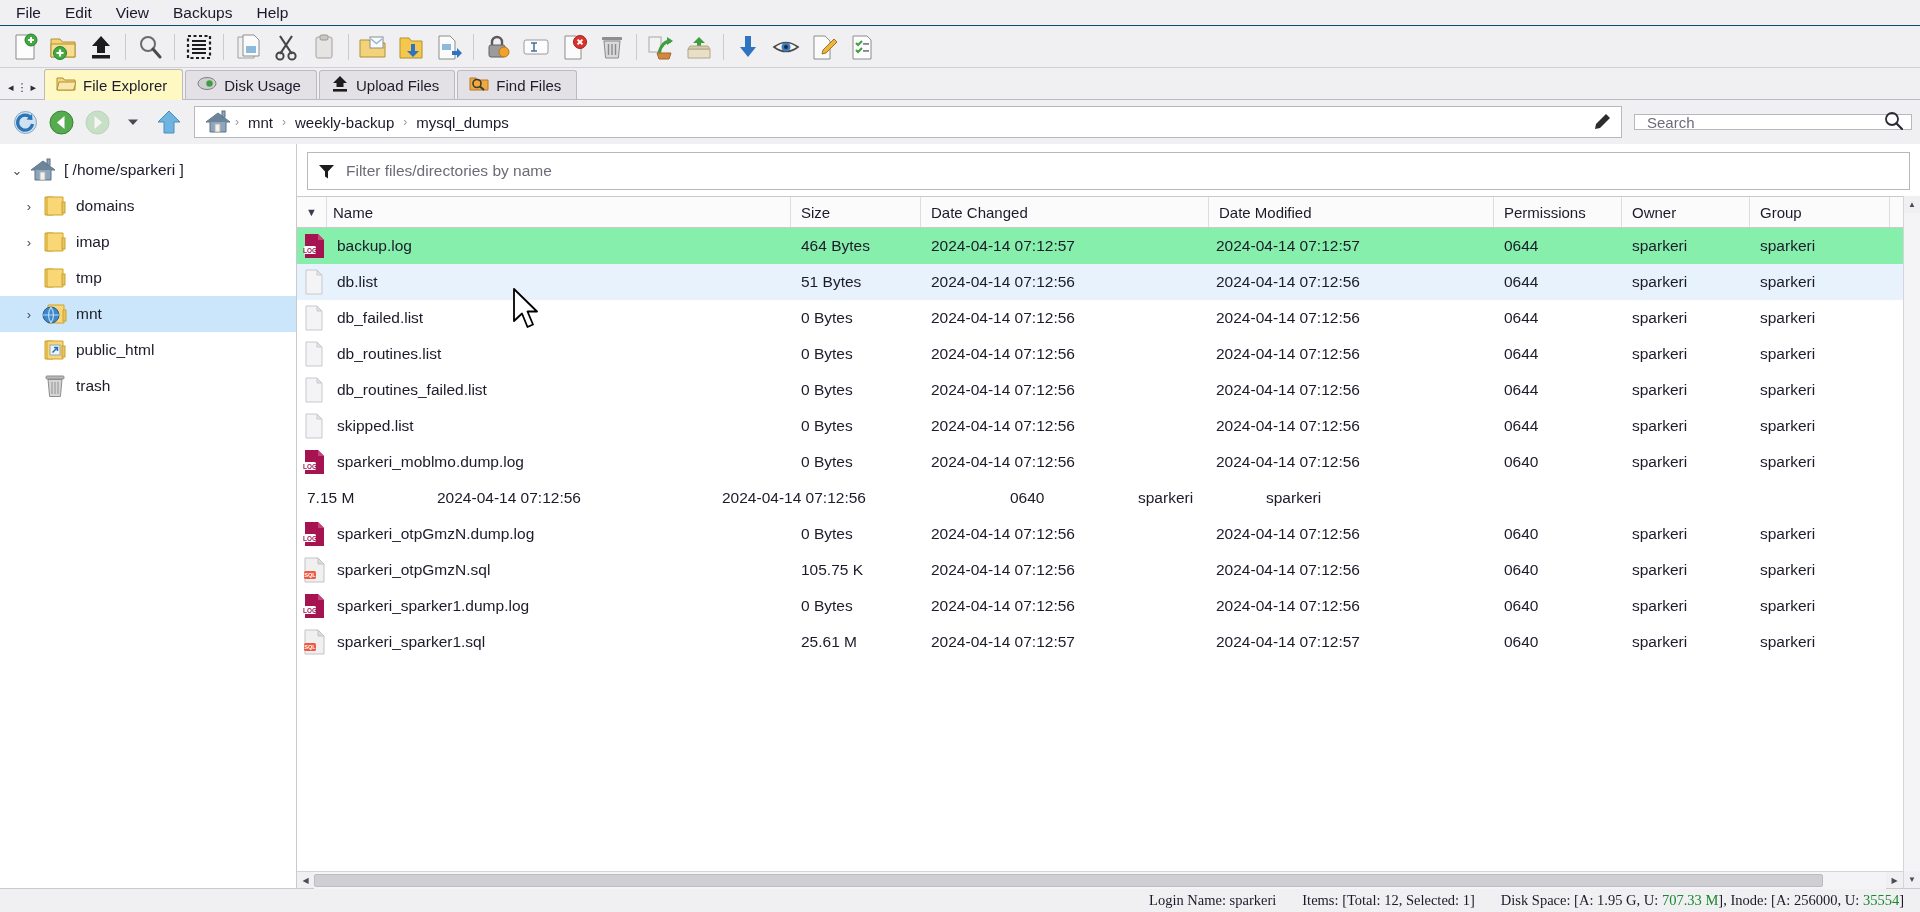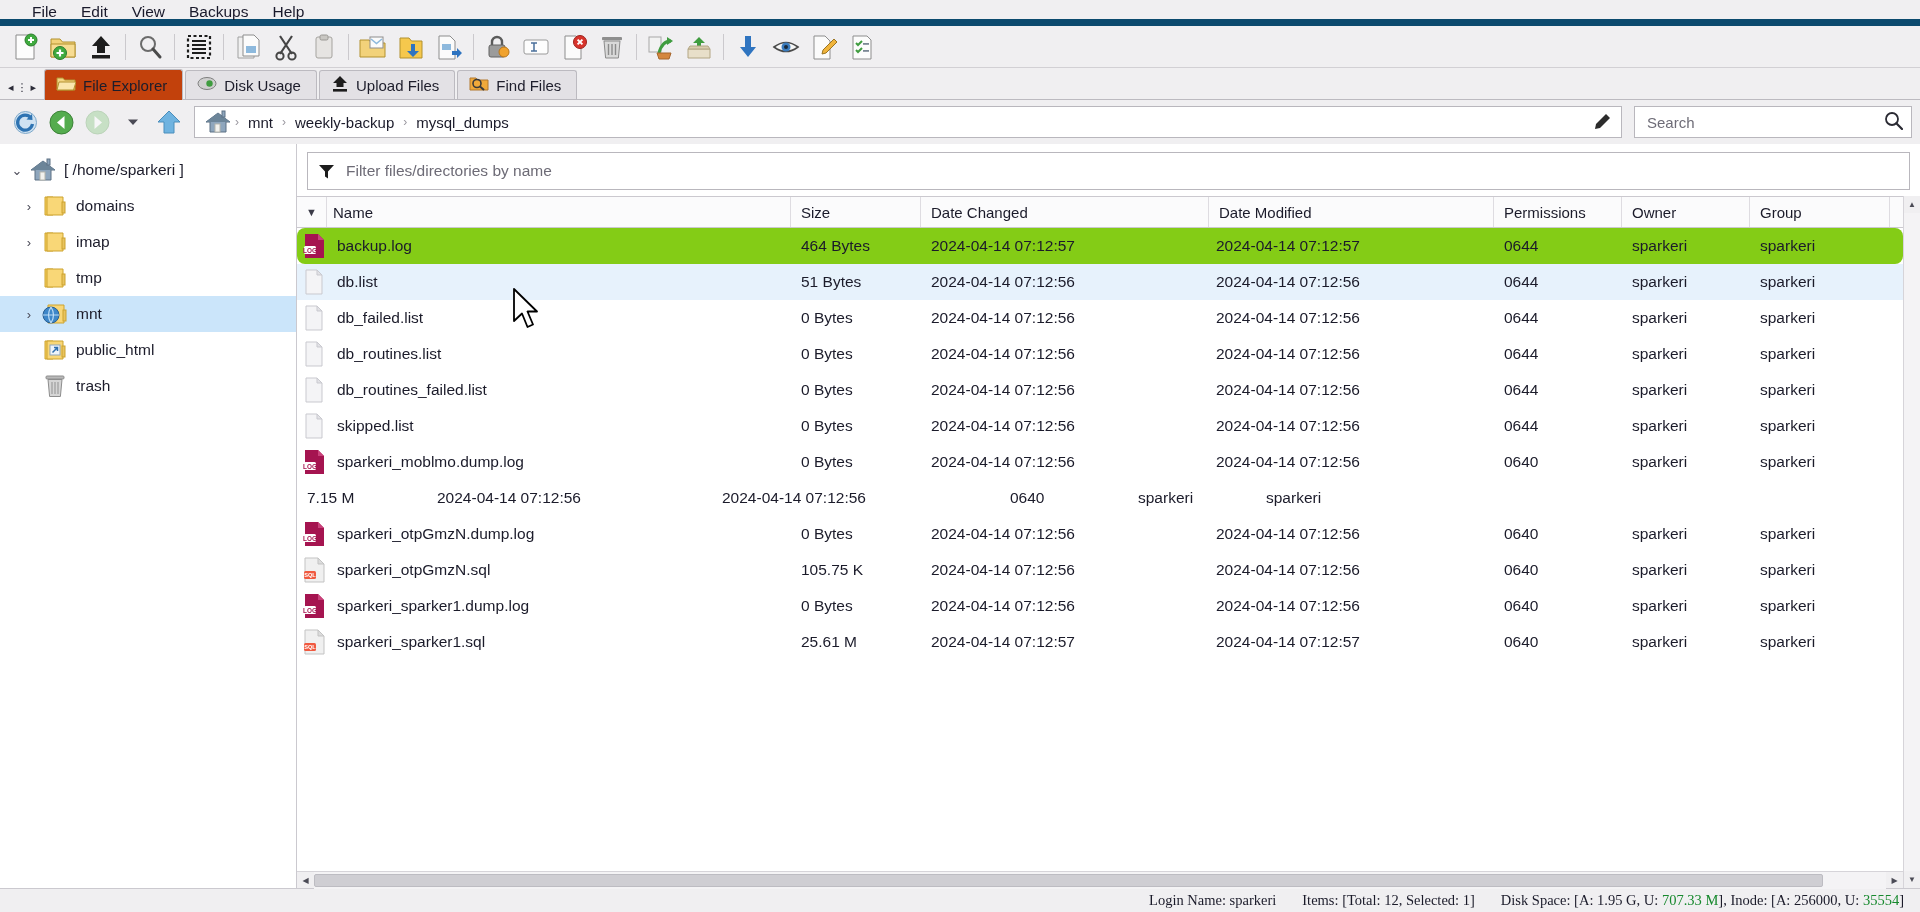--- a/index.html
+++ b/index.html
@@ -13,24 +13,24 @@
     color: #1a1a2e;
     -webkit-font-smoothing: antialiased;
   }
   .app { width: 1920px; height: 912px; display: flex; flex-direction: column; }
 
   
   .menubar {
     height: 26px;
     background: #f0eff1;
     display: flex;
-    align-items: flex-start;
-    padding-left: 20px;
+    align-items: flex-end;
+    padding-left: 4px;
     flex: 0 0 26px;
-    border-bottom: 7px solid #0c4a6e;
+    border-bottom: 1px solid #0c4a6e;
   }
   .menu-item {
     font-size: 15.5px;
     padding: 3px 12px;
     color: #19192b;
     cursor: default;
     white-space: nowrap;
   }
 
   
@@ -76,21 +76,21 @@
     border: 1px solid #bcbac0;
     border-bottom: none;
     border-radius: 3px 3px 0 0;
     margin-right: 2px;
     font-size: 15px;
     color: #1d1d2b;
     cursor: default;
     white-space: nowrap;
   }
   .tab.active {
-    background: #c2410c;
+    background: #fef9c3;
     height: 31px;
     border-color: #bcbac0;
     position: relative;
     top: 1px;
   }
 
   
   .addressbar {
     height: 44px;
     flex: 0 0 44px;
@@ -121,21 +121,21 @@
   .crumb {
     font-size: 15px; color: #1b1b2a;
     padding: 3px 7px; border-radius: 3px; cursor: default; white-space: nowrap;
   }
   .crumb-sep { color: #9a98a0; font-size: 12px; padding: 0 2px; user-select: none; }
   .crumb-edit {
     width: 30px; height: 26px; display: flex; align-items: center; justify-content: center;
     border-radius: 3px; cursor: default; flex: 0 0 auto;
   }
   .searchbox {
-    width: 278px; height: 32px; flex: 0 0 278px;
+    width: 278px; height: 16px; flex: 0 0 278px;
     background: #ffffff;
     border: 1px solid #b9b7bd;
     display: flex; align-items: center;
     margin-left: 10px;
     padding: 0 8px 0 10px;
   }
   .searchbox input {
     border: 0; outline: 0; flex: 1 1 auto; font-size: 15px;
     font-family: "Liberation Sans", sans-serif; color: #1b1b2a; background: transparent;
   }
@@ -214,21 +214,21 @@
 
   .rows { flex: 1 1 auto; overflow: hidden; position: relative; }
   .row {
     height: 36px;
     display: flex; align-items: center;
     font-size: 15.5px;
     color: #1b1b2a;
     cursor: default;
     white-space: nowrap;
   }
-  .row.selected { background: #84cc16; border-radius: 8px; }
+  .row.selected { background: #86efac; }
   .row.hovered { background: #e7f2fc; }
   .cell { padding: 0 10px; overflow: hidden; text-overflow: ellipsis; }
 
   
   .c-name { width: 494px; flex: 0 0 494px; display: flex; align-items: center; gap: 10px; padding-left: 6px; }
   .c-size { width: 130px; flex: 0 0 130px; }
   .c-dmod { width: 285px; flex: 0 0 285px; }
   .c-dchg { width: 288px; flex: 0 0 288px; }
   .c-perm { width: 128px; flex: 0 0 128px; }
   .c-owner { width: 128px; flex: 0 0 128px; }

